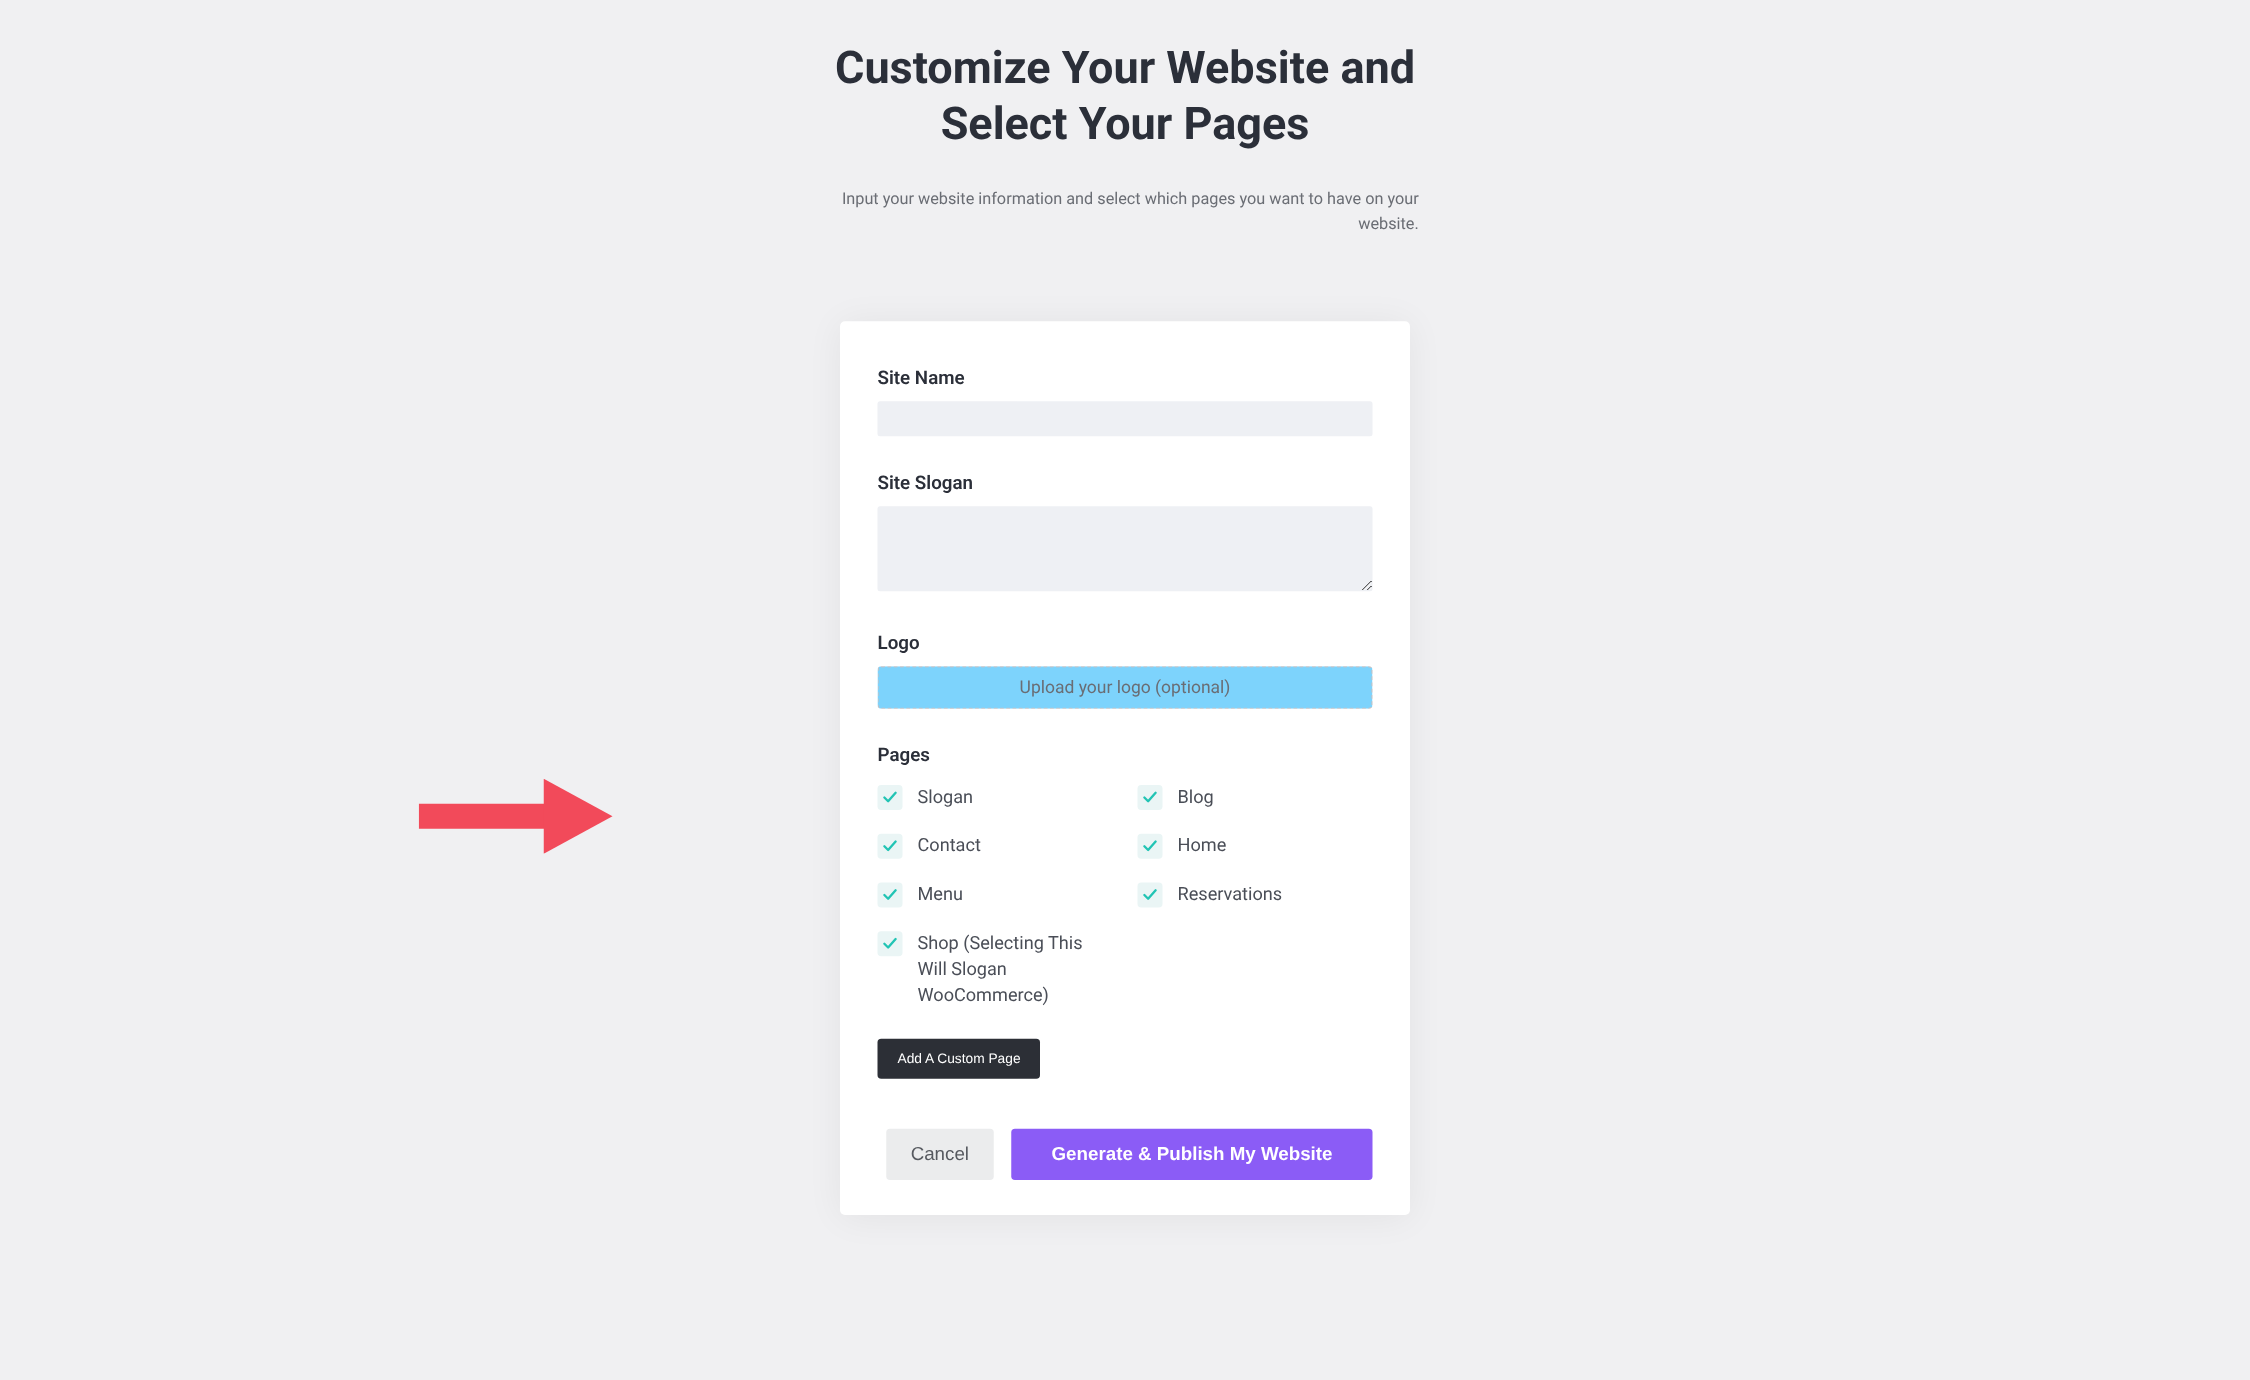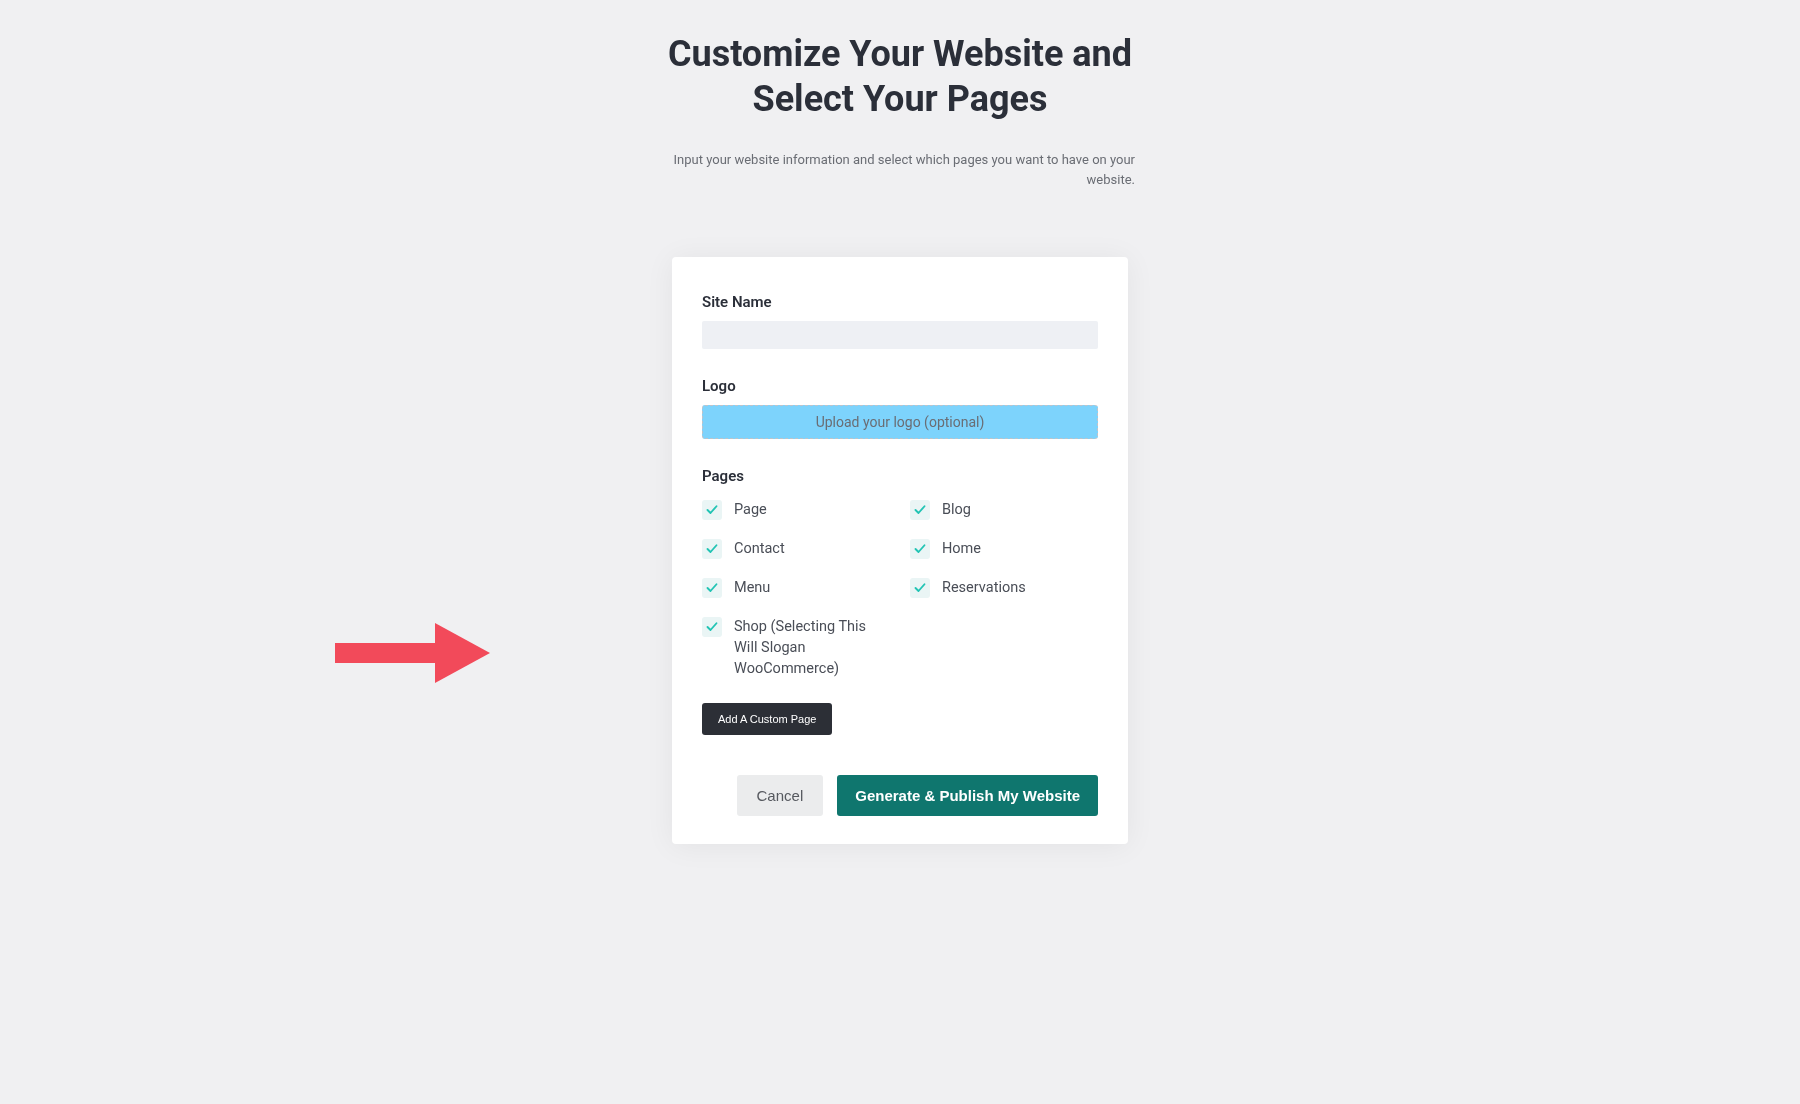--- a/index.html
+++ b/index.html
@@ -128,25 +128,25 @@
       background: #ebeced;
       color: #56595f;
       border: none;
       border-radius: 3px;
       padding: 12px 20px;
       font-size: 15px;
       font-weight: 500;
       cursor: pointer;
     }
     .btn-primary {
-      background: #0f766e;
+      background: #8b5cf6;
       color: #fff;
       border: none;
       border-radius: 3px;
-      padding: 12px 18px;
+      padding: 12px 32px;
       font-size: 15px;
       font-weight: 600;
       cursor: pointer;
     }
     .annotation-arrow {
       position: absolute;
       left: 335px;
       top: 623px;
       pointer-events: none;
     }
@@ -160,39 +160,43 @@
   </h1>
   <p class="page-subtitle">Input your website information and select which pages you want to have on your website.</p>
 
   <div class="card">
 
     <div class="field-block">
       <label class="field-label">Site Name</label>
       <input type="text" class="text-input" value="" style="">
     </div>
 
+    <div class="field-block">
+      <label class="field-label">Site Slogan</label>
+      <textarea class="textarea-input" style=""></textarea>
+    </div>
 
     <div class="field-block">
       <label class="field-label">Logo</label>
       <div class="logo-upload">
         <span>Upload your logo (optional)</span>
       </div>
     </div>
 
     <div>
       <label class="field-label">Pages</label>
       <div class="pages-grid">
 
         <div class="page-item">
           <div class="checkbox">
             <svg viewBox="0 0 16 16">
               <path d="M2 8 L6 12 L14 3" stroke="#22c4b4" stroke-width="2.5" fill="none" stroke-linecap="round" stroke-linejoin="round"></path>
             </svg>
           </div>
-          <span class="page-label">Page</span>
+          <span class="page-label">Slogan</span>
         </div>
 
         <div class="page-item">
           <div class="checkbox">
             <svg viewBox="0 0 16 16">
               <path d="M2 8 L6 12 L14 3" stroke="#22c4b4" stroke-width="2.5" fill="none" stroke-linecap="round" stroke-linejoin="round"></path>
             </svg>
           </div>
           <span class="page-label">Blog</span>
         </div>

